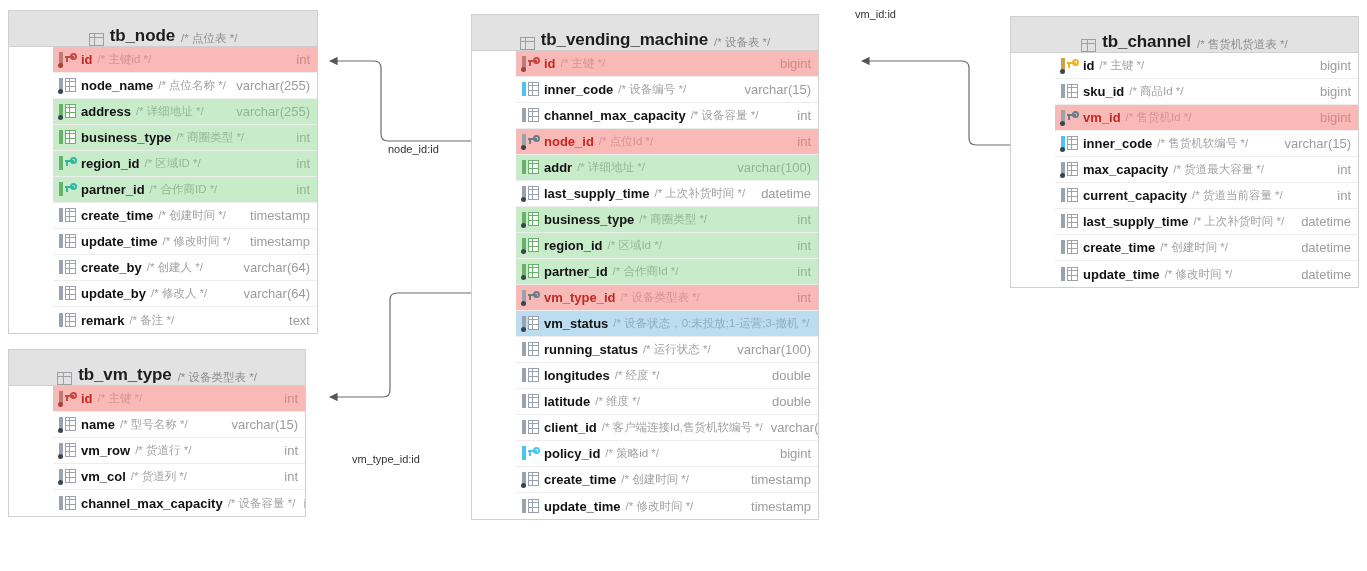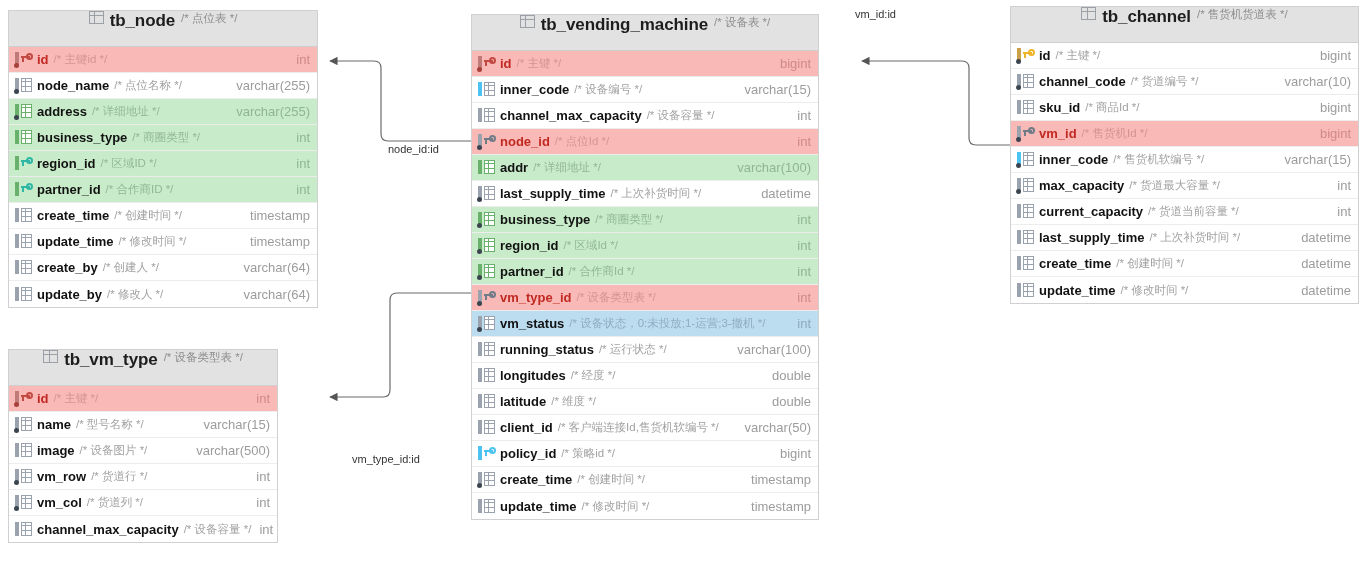--- a/index.html
+++ b/index.html
@@ -18,21 +18,21 @@
     background: #ffffff;
     border: 1px solid #d0d0d0;
     box-shadow: 0 0 0 0 rgba(0,0,0,0);
     overflow: hidden;
   }
   .tbl-header {
     height: 36px;
     background: #e2e2e2;
     border-bottom: 1px solid #cfcfcf;
     display: flex;
-    align-items: flex-start;
+    align-items: flex-end;
     justify-content: center;
     gap: 6px;
     padding: 0 8px;
   }
   .tbl-title {
     font-size: 17px;
     font-weight: bold;
     color: #1d1d1d;
     letter-spacing: -0.1px;
     white-space: nowrap;
@@ -61,20 +61,21 @@
 
   
   .row {
     height: 26px;
     display: flex;
     align-items: center;
     padding: 0 7px 0 5px;
     border-bottom: 1px solid #ededed;
     white-space: nowrap;
     overflow: hidden;
+    margin-left: 44px;
   }
   .row:last-child { border-bottom: none; }
   .row.plain  { background: #ffffff; }
   .row.pk     { background: #f9b9b7; }
   .row.green  { background: #c8ecc9; }
   .row.blue   { background: #bcdcf0; }
 
   .col-name {
     font-size: 13px;
     font-weight: bold;
@@ -322,22 +323,33 @@
           <span class="col-icon gray-ic">
             <span class="ci-bar "></span>
             <span class="ci-grid">
               <span class="vsplit"></span>
             </span>
           </span>
           <span class="col-name">update_by</span>
           <span class="col-comment">/* 修改人 */</span>
           <span class="col-type">varchar(64)</span>
         </div>
+        <div class="row plain">
+          <span class="col-icon gray-ic">
+            <span class="ci-bar "></span>
+            <span class="ci-grid">
+              <span class="vsplit"></span>
+            </span>
+          </span>
+          <span class="col-name">remark</span>
+          <span class="col-comment">/* 备注 */</span>
+          <span class="col-type">text</span>
+        </div>
       </div>
-      <div class="er-table" style="left: 8px; top: 349px; width: 270px;">
+      <div class="er-table" style="left: 8px; top: 349px; width: 298px;">
         <div class="tbl-header">
           <span class="grid-icon"></span>
           <span class="tbl-title">tb_vm_type</span>
           <span class="tbl-comment">/* 设备类型表 */</span>
         </div>
         <div class="row pk">
           <span class="col-icon red-ic">
             <span class="ci-bar red"></span>
             <span class="ci-key">
               <span class="kring"></span>
@@ -354,31 +366,20 @@
           <span class="col-icon gray-ic">
             <span class="ci-bar "></span>
             <span class="ci-grid">
               <span class="vsplit"></span>
             </span>
             <span class="ci-dot"></span>
           </span>
           <span class="col-name">name</span>
           <span class="col-comment">/* 型号名称 */</span>
           <span class="col-type">varchar(15)</span>
-        </div>
-        <div class="row plain">
-          <span class="col-icon gray-ic">
-            <span class="ci-bar "></span>
-            <span class="ci-grid">
-              <span class="vsplit"></span>
-            </span>
-          </span>
-          <span class="col-name">image</span>
-          <span class="col-comment">/* 设备图片 */</span>
-          <span class="col-type">varchar(500)</span>
         </div>
         <div class="row plain">
           <span class="col-icon gray-ic">
             <span class="ci-bar "></span>
             <span class="ci-grid">
               <span class="vsplit"></span>
             </span>
             <span class="ci-dot"></span>
           </span>
           <span class="col-name">vm_row</span>
@@ -624,21 +625,21 @@
             <span class="ci-bar "></span>
             <span class="ci-grid">
               <span class="vsplit"></span>
             </span>
           </span>
           <span class="col-name">update_time</span>
           <span class="col-comment">/* 修改时间 */</span>
           <span class="col-type">timestamp</span>
         </div>
       </div>
-      <div class="er-table" style="left: 1010px; top: 6px; width: 349px;">
+      <div class="er-table" style="left: 1010px; top: 16px; width: 349px;">
         <div class="tbl-header">
           <span class="grid-icon"></span>
           <span class="tbl-title">tb_channel</span>
           <span class="tbl-comment">/* 售货机货道表 */</span>
         </div>
         <div class="row plain">
           <span class="col-icon gold-ic">
             <span class="ci-bar gold"></span>
             <span class="ci-key">
               <span class="kring" style="border-color: rgb(240, 180, 41);"></span>
@@ -650,32 +651,20 @@
           <span class="col-name">id</span>
           <span class="col-comment">/* 主键 */</span>
           <span class="col-type">bigint</span>
         </div>
         <div class="row plain">
           <span class="col-icon gray-ic">
             <span class="ci-bar "></span>
             <span class="ci-grid">
               <span class="vsplit"></span>
             </span>
-            <span class="ci-dot"></span>
-          </span>
-          <span class="col-name">channel_code</span>
-          <span class="col-comment">/* 货道编号 */</span>
-          <span class="col-type">varchar(10)</span>
-        </div>
-        <div class="row plain">
-          <span class="col-icon gray-ic">
-            <span class="ci-bar "></span>
-            <span class="ci-grid">
-              <span class="vsplit"></span>
-            </span>
           </span>
           <span class="col-name">sku_id</span>
           <span class="col-comment">/* 商品Id */</span>
           <span class="col-type">bigint</span>
         </div>
         <div class="row pk">
           <span class="col-icon gray-ic">
             <span class="ci-bar "></span>
             <span class="ci-key">
               <span class="kring"></span>

